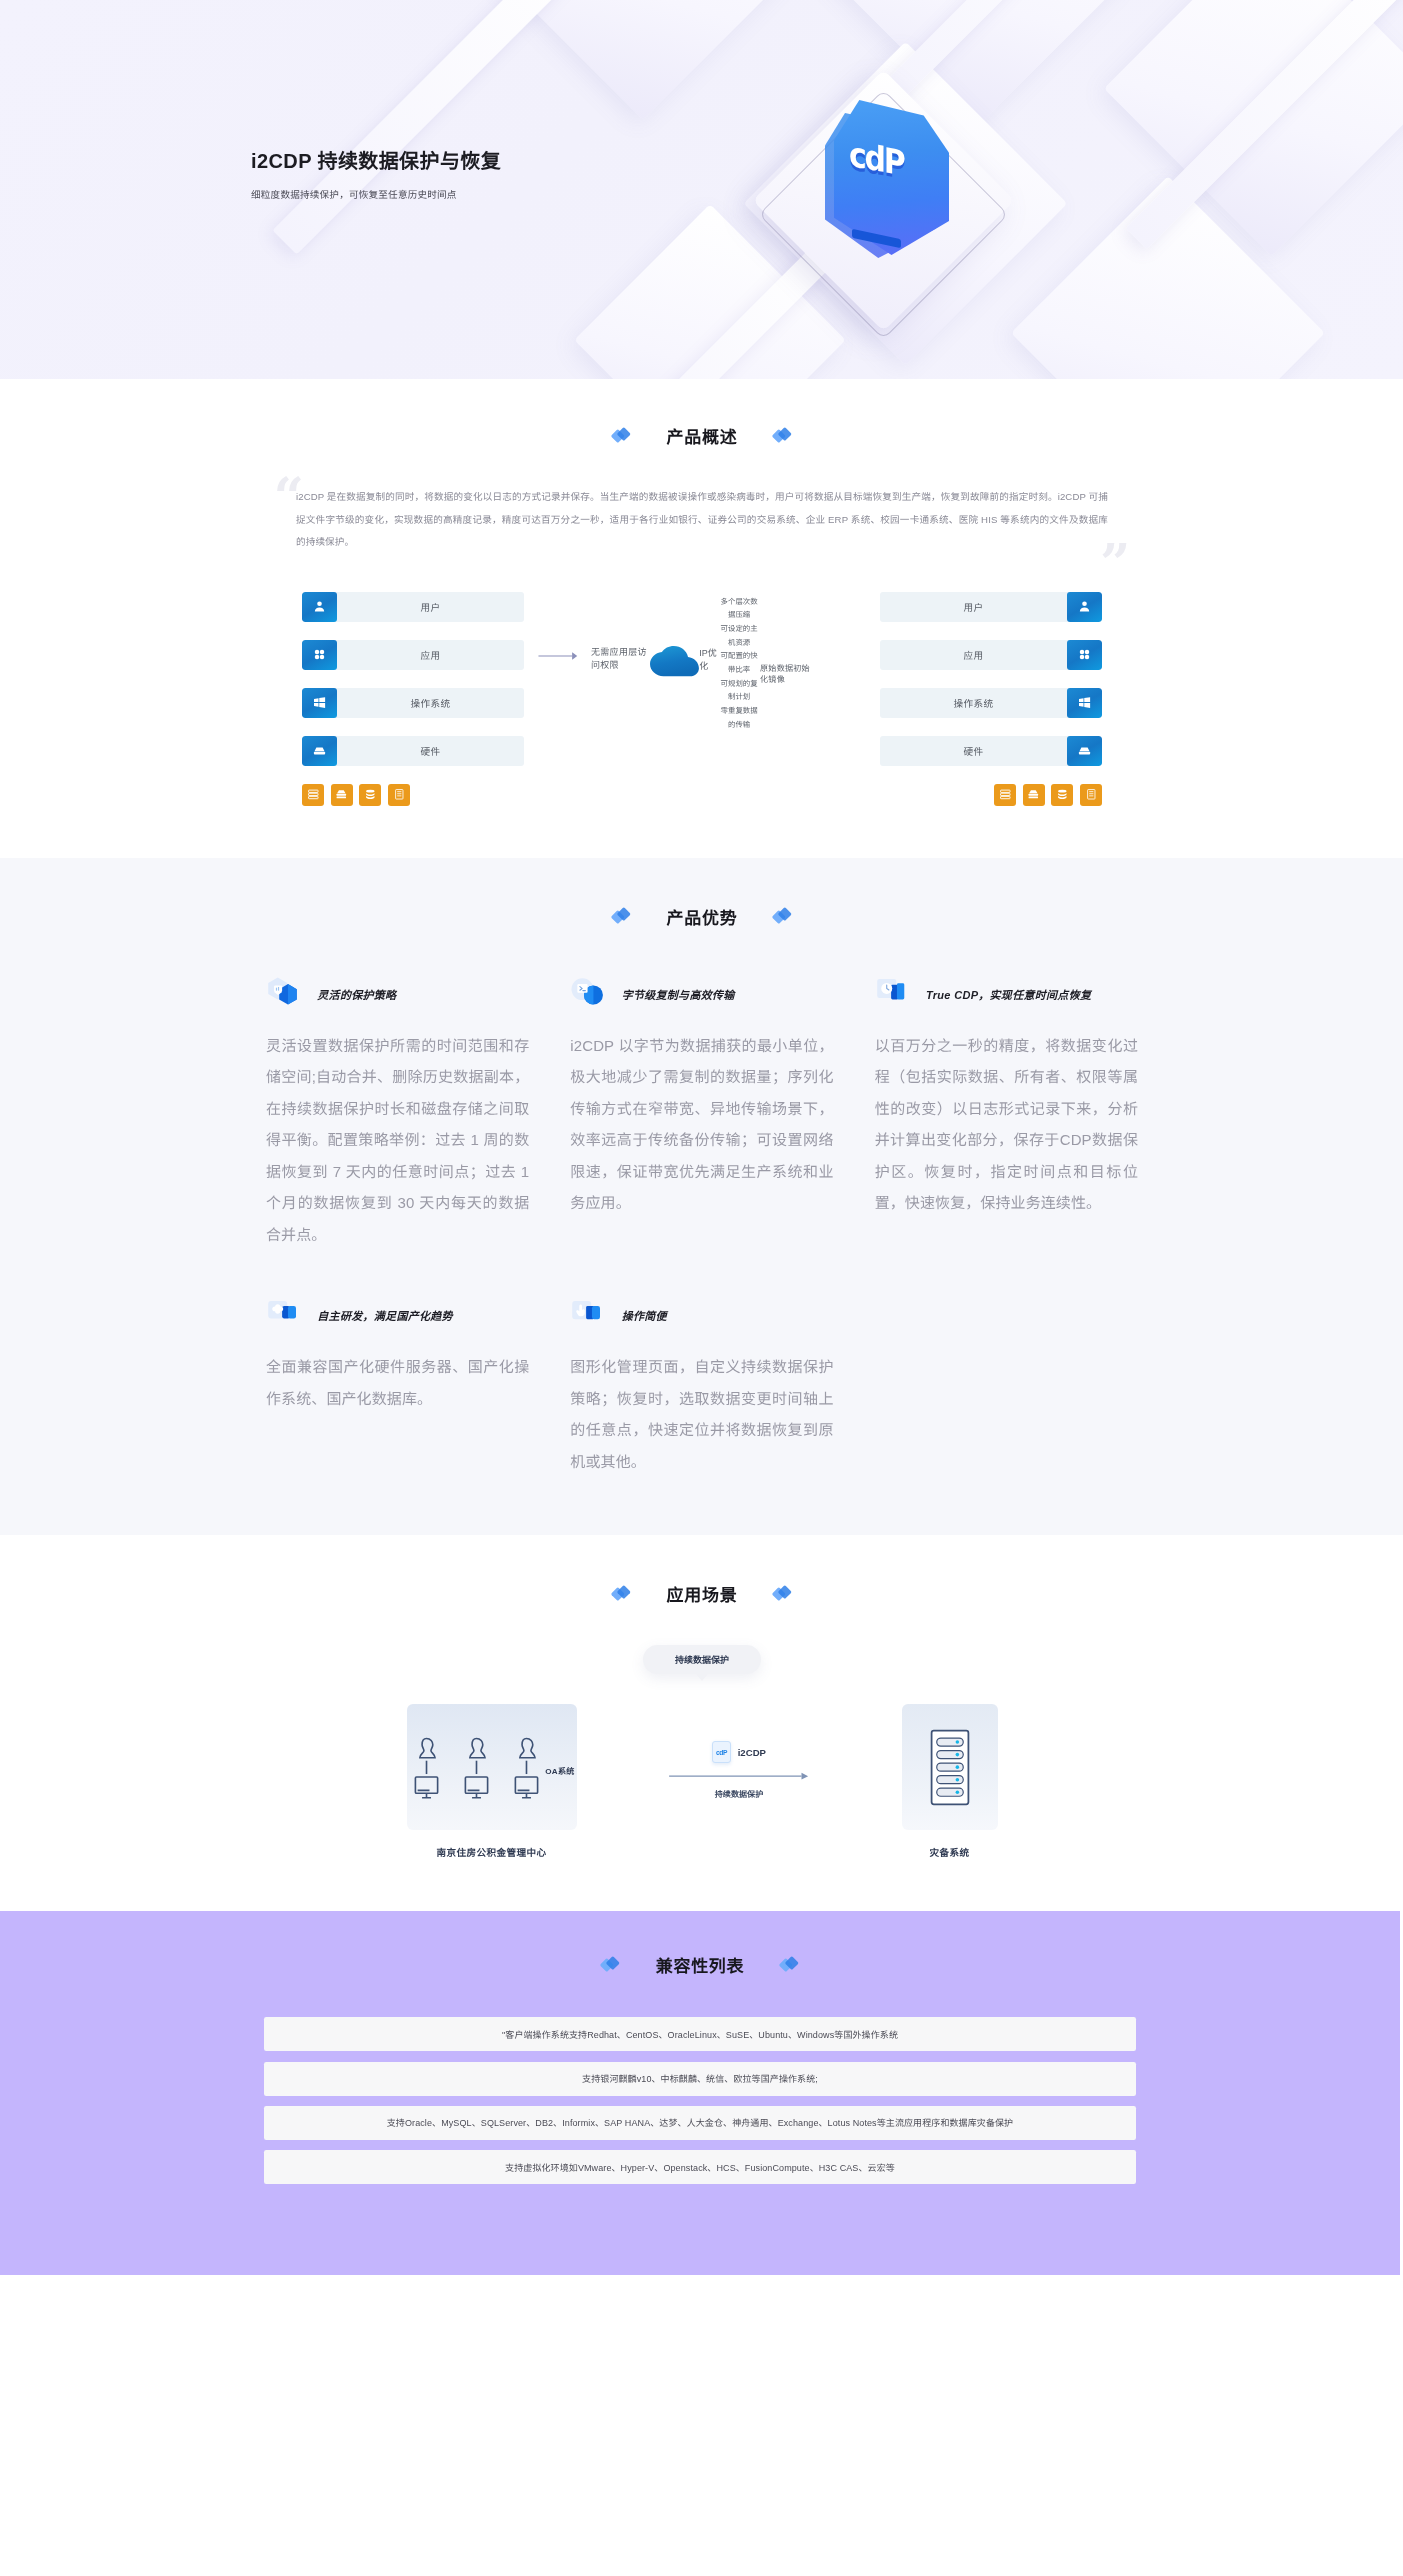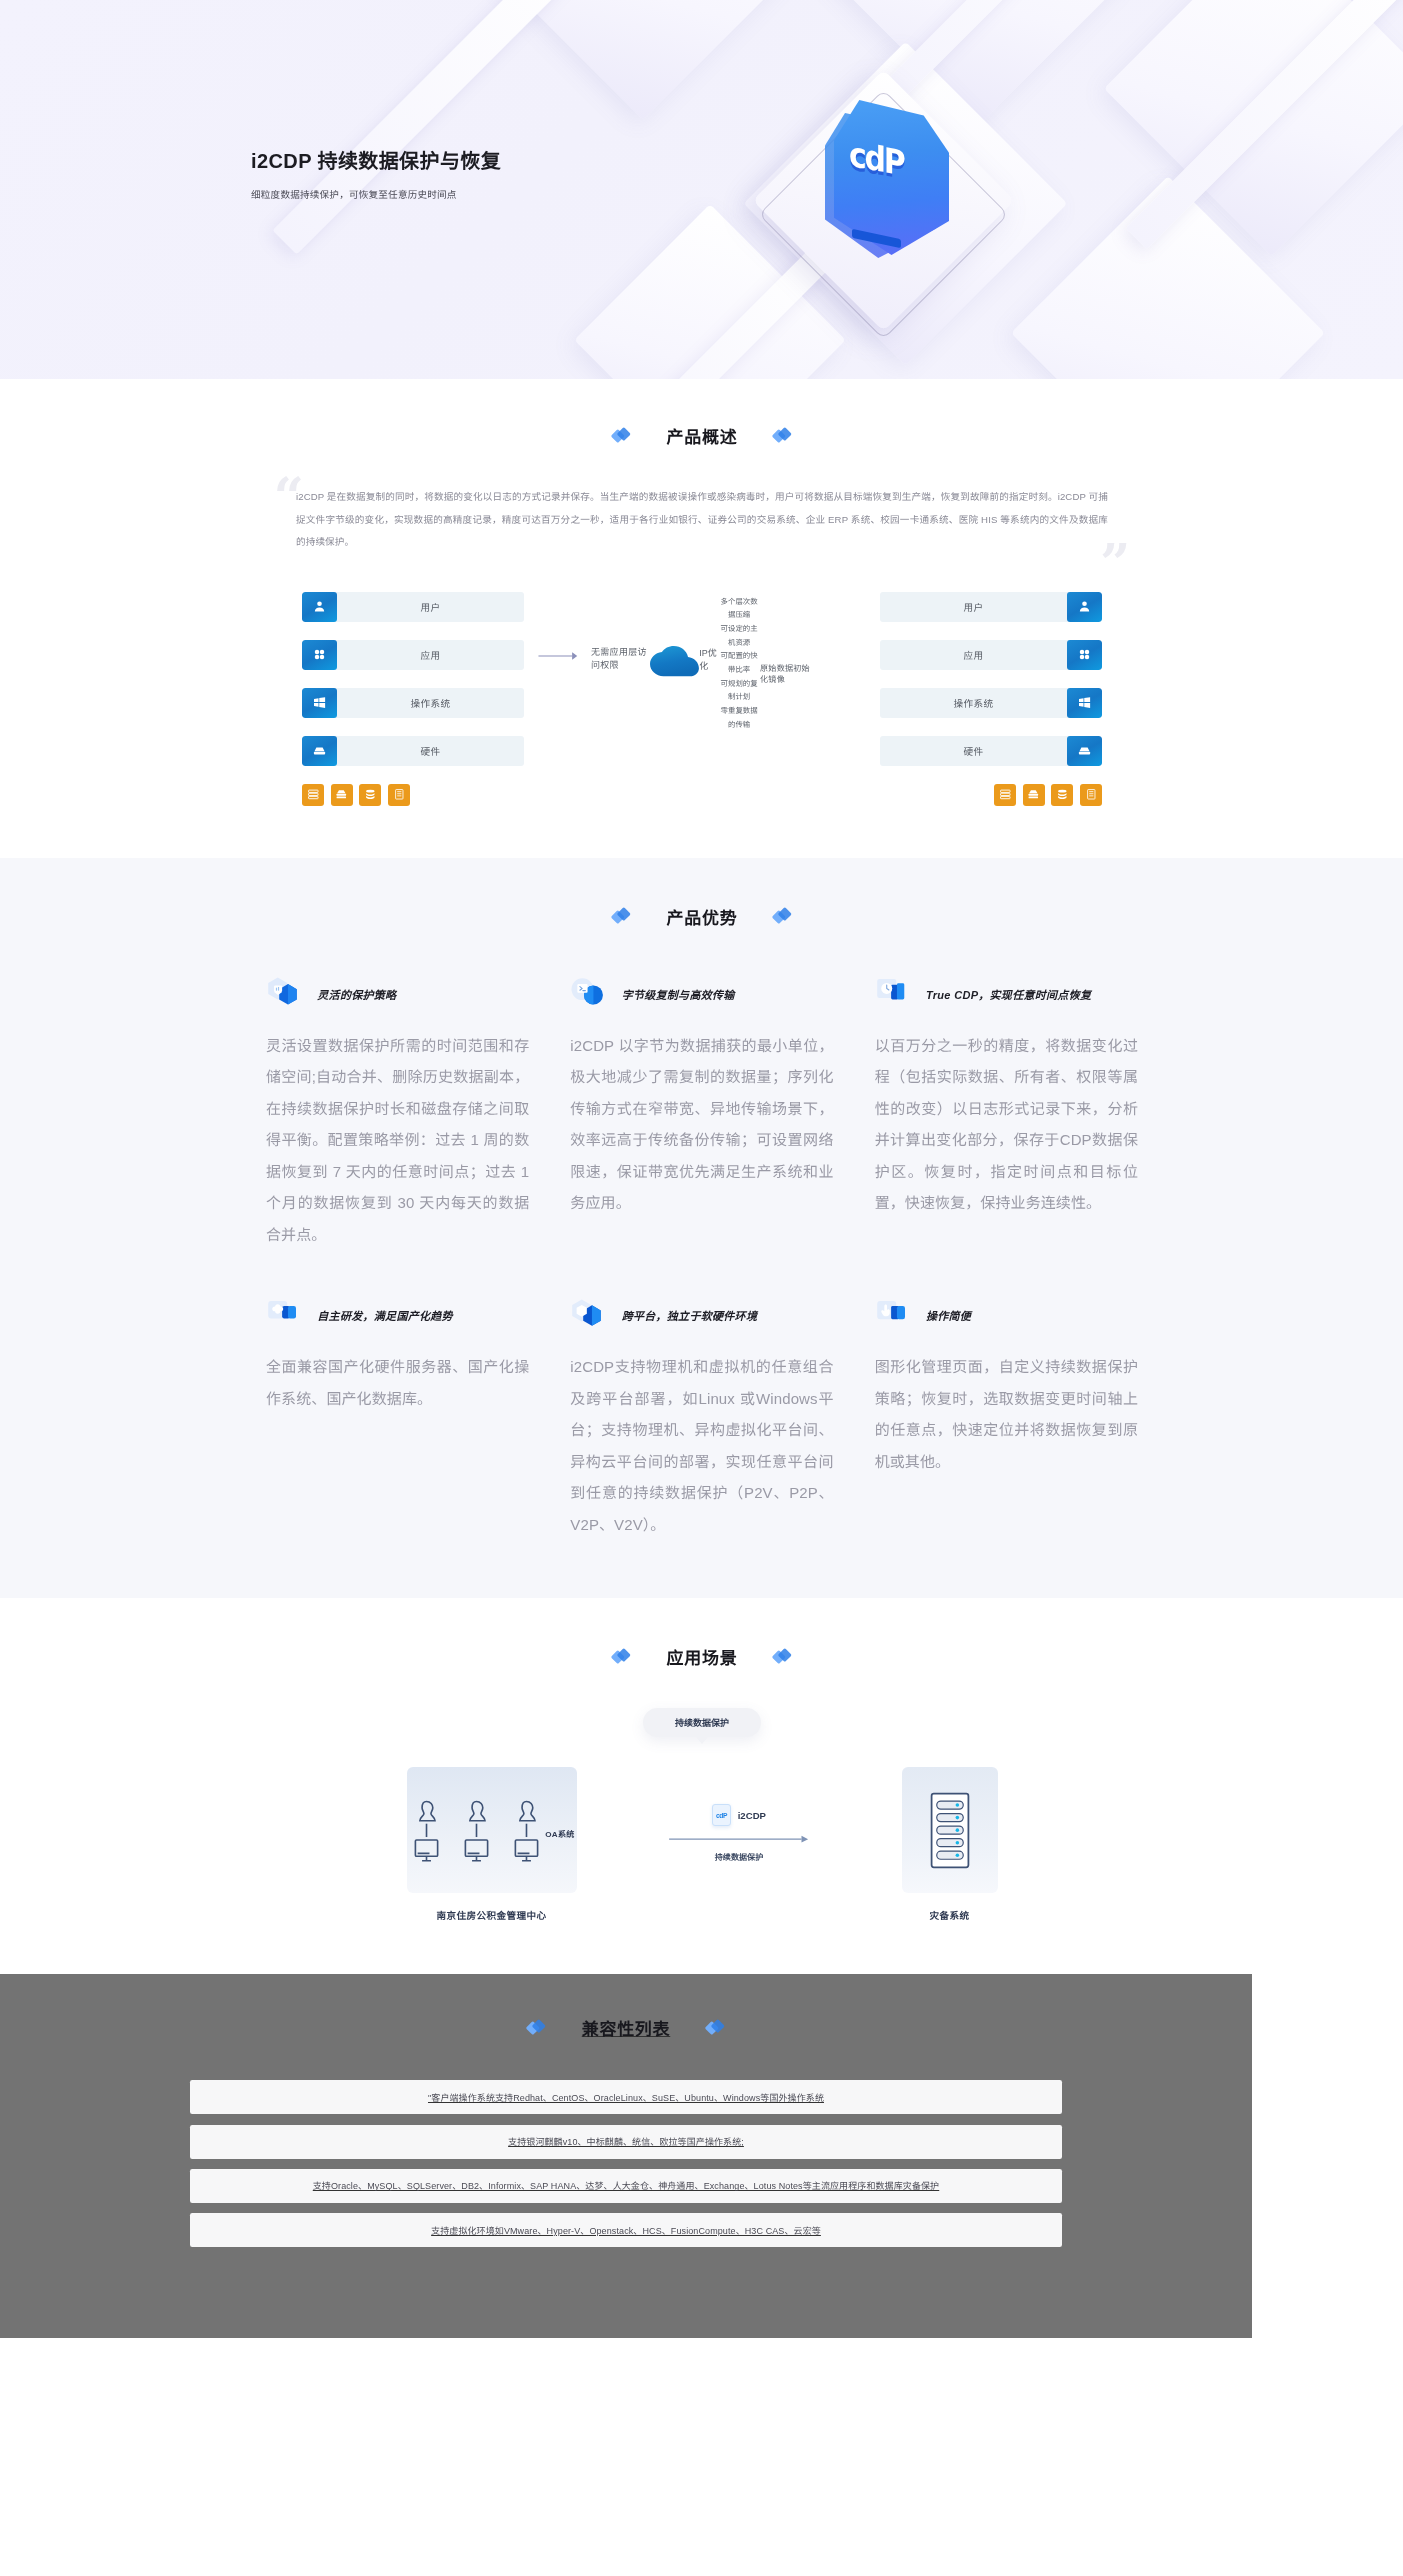--- a/index.html
+++ b/index.html
@@ -184,21 +184,21 @@
     width:19px;height:22px;background:#eaf3fe;border:0.7px solid #c9e0fa;border-radius:3px;
     display:flex;align-items:center;justify-content:center;font-size:6.7px;font-weight:800;
     color:#1e82e6;letter-spacing:-0.4px;box-shadow:0 1.5px 3.7px rgba(40,110,200,.12);
   }
   .scn-mid-name{font-size:9.6px;color:#2f3a52;font-weight:600;}
   .scn-arrow{width:140px;}
   .scn-mid-sub{font-size:8.1px;color:#3d4a63;margin-top:6.7px;font-weight:600;}
   .oa-lbl{font-size:8.1px;font-weight:700;color:#2f3a52;margin-top:6px;letter-spacing:0.3px;}
 
   
-  .compat{background:#737373;width:1252px;padding:41px 0 81px;text-decoration:underline;}
+  .compat{background:#c4b5fd;width:1400px;padding:41px 0 81px;}
   .compat-title{margin-bottom:40px;}
   .compat-list{width:872px;margin:0 auto;}
   .compat-row{
     background:#f7f7f8;border-radius:2.2px;height:34px;display:flex;align-items:center;
     justify-content:center;margin-bottom:10.3px;
   }
   .compat-row span{font-size:9px;color:#4b4b55;letter-spacing:0.1px;}
 </style>
 </head>
 <body>
@@ -487,34 +487,20 @@
             <rect x="22" y="11" width="11" height="17" rx="3" fill="#0a57d0"></rect>
             <rect x="30" y="11" width="11" height="17" rx="3" fill="#1f8cf3"></rect>
             <path d="M16 8.5c2.2 0 3.6 1.6 3.6 3.3 1.9-.3 3.9 1 3.9 3.2s-2 3.5-3.9 3.2c0 1.7-1.4 3.3-3.6 3.3s-3.6-1.6-3.6-3.3c-1.9.3-3.9-1-3.9-3.2s2-3.5 3.9-3.2c0-1.7 1.4-3.3 3.6-3.3z" fill="#fff"></path>
           </svg>
         </span>
         <span class="adv-h3">自主研发，满足国产化趋势</span>
       </div>
       <p class="adv-p">全面兼容国产化硬件服务器、国产化操作系统、国产化数据库。</p>
     </div>
 
-    <div class="adv-card">
-      <div class="adv-head">
-        <span class="adv-icon">
-          <svg width="41" height="38" viewBox="0 0 56 52">
-            <path d="M16 2 29 9.5v15L16 32 3 24.5v-15z" fill="#e2ecfb"></path>
-            <path d="M30 10 42 17v14l-12 7-12-7V17z" fill="#0a57d0"></path>
-            <path d="M30 10 42 17v14l-12 7z" fill="#1f8cf3"></path>
-            <path d="M16 9.5 23 13.5v8L16 25.5 9 21.5v-8z" fill="#fff"></path>
-          </svg>
-        </span>
-        <span class="adv-h3">跨平台，独立于软硬件环境</span>
-      </div>
-      <p class="adv-p">i2CDP支持物理机和虚拟机的任意组合及跨平台部署，如Linux 或Windows平台；支持物理机、异构虚拟化平台间、异构云平台间的部署，实现任意平台间到任意的持续数据保护（P2V、P2P、V2P、V2V）。</p>
-    </div>
 
     <div class="adv-card">
       <div class="adv-head">
         <span class="adv-icon">
           <svg width="41" height="38" viewBox="0 0 56 52">
             <rect x="3" y="4" width="26" height="25" rx="4" fill="#e2ecfb"></rect>
             <rect x="22" y="11" width="11" height="18" rx="2" fill="#0a57d0"></rect>
             <rect x="30" y="11" width="11" height="18" rx="3" fill="#1f8cf3"></rect>
             <path d="M14.5 9c1.1 0 1.9.9 1.9 2v5.4c.4-.7 1.1-1.1 1.9-1.1 1 0 1.9.8 1.9 1.9v3.2c0 2.5-2 4.6-4.5 4.6h-1.3c-1.5 0-2.9-.8-3.6-2.1l-2-3.5c-.5-.9-.2-2 .7-2.5.7-.4 1.6-.2 2.2.4l1 1V11c0-1.1.8-2 1.8-2z" fill="#fff"></path>
           </svg>

